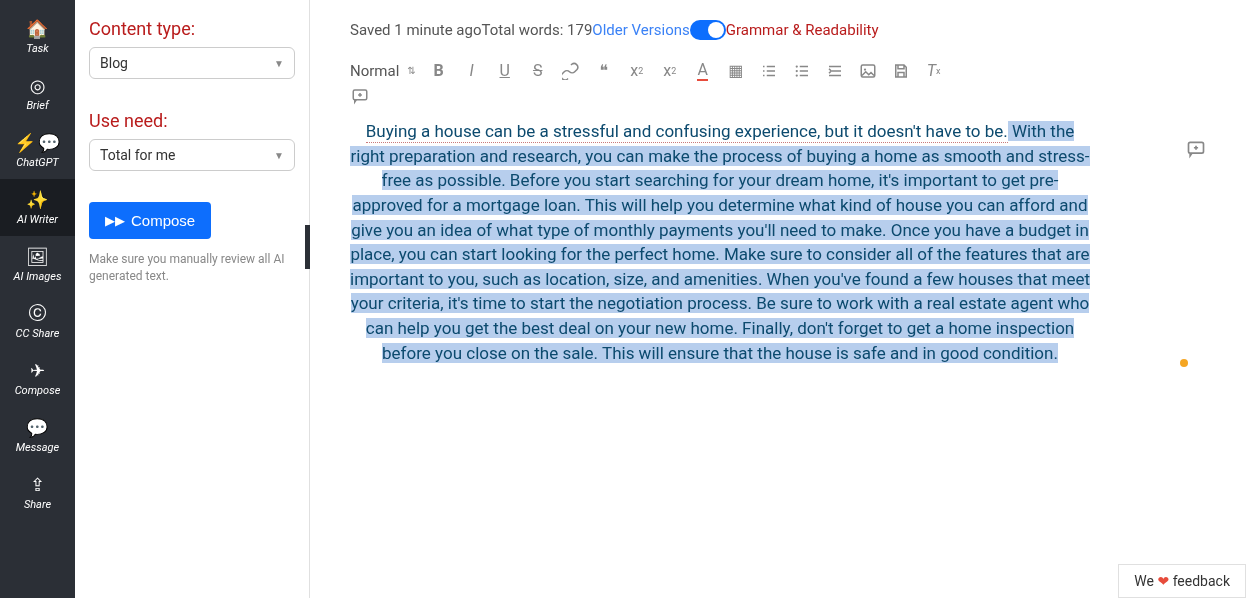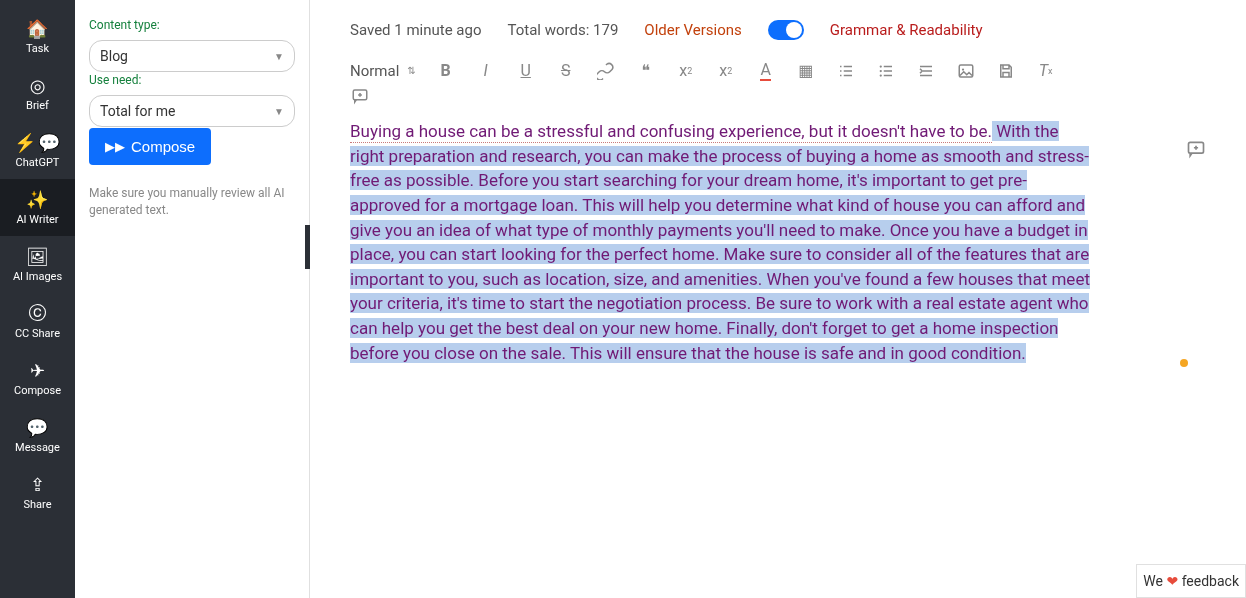--- a/index.html
+++ b/index.html
@@ -4,61 +4,61 @@
 <style>
 * { box-sizing: border-box; margin: 0; padding: 0; }
 body { font-family: -apple-system, BlinkMacSystemFont, "Segoe UI", Roboto, sans-serif; background: #f5f5f5; width: 1246px; height: 598px; overflow: hidden; position: relative; }
 .app { display: flex; height: 598px; }
 
 
 .nav-rail { width: 75px; background: #2b2f36; display: flex; flex-direction: column; align-items: center; padding-top: 8px; }
 .nav-item { width: 75px; display: flex; flex-direction: column; align-items: center; justify-content: center; color: #fff; font-size: 11px; padding: 10px 0; cursor: pointer; }
 .nav-item.active { background: #1a1d22; }
 .nav-item .nav-icon { font-size: 18px; margin-bottom: 4px; display: flex; align-items: center; justify-content: center; height: 20px; }
-.nav-item .nav-label { font-size: 11px; text-align: center; }
+.nav-item .nav-label { font-size: 11px; text-align: center; font-style: italic; }
 .chatgpt-icon { color: #ff9800; }
 .chatgpt-icon .bubble { color: #fff; margin-left: 2px; }
 
 
 .side-panel { width: 235px; background: #fff; border-right: 1px solid #e0e0e0; padding: 18px 14px; position: relative; }
-.panel-label { font-size: 12px; color: #15803d; margin-bottom: 8px; }
-.select-box { width: 100%; height: 32px; border: 1px solid #ccc; border-radius: 13px; background: #fff; padding: 0 10px; display: flex; align-items: center; justify-content: space-between; font-size: 14px; color: #333; cursor: pointer; margin-bottom: 1px; }
+.panel-label { font-size: 18px; color: #b91c1c; margin-bottom: 8px; }
+.select-box { width: 100%; height: 32px; border: 1px solid #ccc; border-radius: 6px; background: #fff; padding: 0 10px; display: flex; align-items: center; justify-content: space-between; font-size: 14px; color: #333; cursor: pointer; margin-bottom: 31px; }
 .select-box .caret { font-size: 10px; color: #888; }
 .compose-btn { background: #0d6efd; color: #fff; border: none; border-radius: 4px; padding: 10px 16px; font-size: 15px; cursor: pointer; display: inline-flex; align-items: center; gap: 6px; }
 .compose-btn .ff { font-size: 13px; }
-.help-text { font-size: 12px; color: #888; margin-top: 20px; line-height: 1.4; }
+.help-text { font-size: 12px; color: #888; margin-top: 12px; line-height: 1.4; }
 .collapse-handle { position: absolute; right: -14px; top: 225px; width: 18px; height: 44px; background: #2b2f36; border-radius: 0 10px 10px 0; display: flex; align-items: center; justify-content: center; color: #fff; font-size: 12px; cursor: pointer; }
 
 
 .main { flex: 1; background: #fff; display: flex; flex-direction: column; position: relative; }
-.top-bar { display: flex; align-items: center; gap: 26px; padding: 20px 40px 8px 40px; font-size: 15px; color: #555; }
-.top-bar .older { color: #c2410c; cursor: pointer; }
+.top-bar { display: flex; align-items: center; padding: 20px 40px 8px 40px; font-size: 15px; color: #555; }
+.top-bar .older { color: #3b82f6; cursor: pointer; }
 .toggle { width: 36px; height: 20px; background: #0d6efd; border-radius: 10px; position: relative; cursor: pointer; }
 .toggle::after { content: ""; position: absolute; right: 2px; top: 2px; width: 16px; height: 16px; background: #fff; border-radius: 50%; }
 .grammar-label { color: #b91c1c; }
 
 
-.toolbar { display: flex; align-items: center; gap: 20px; padding: 12px 40px 0 40px; flex-wrap: wrap; }
+.toolbar { display: flex; align-items: center; gap: 13px; padding: 12px 40px 0 40px; flex-wrap: wrap; }
 .tb-select { display: flex; align-items: center; gap: 8px; color: #555; font-size: 15px; cursor: pointer; }
 .tb-select .caret { font-size: 10px; color: #888; }
 .tb-btn { color: #888; font-size: 16px; cursor: pointer; width: 20px; display: flex; align-items: center; justify-content: center; }
 .tb-btn svg { width: 18px; height: 18px; fill: #888; }
 .toolbar-row2 { padding: 6px 40px 14px 40px; }
 .toolbar-row2 .tb-btn { color: #888; }
 
 
 .editor-wrap { padding: 0 40px; position: relative; }
-.editor { font-size: 17px; line-height: 1.45; color: #701a75; max-width: 740px; }
+.editor { font-size: 17px; line-height: 1.45; color: #0c4a6e; max-width: 740px; text-align: center; }
 .editor .intro { border-bottom: 1px dotted #c97a7a; padding-bottom: 1px; }
 .editor .hl { background: #b7ceed; }
 .comment-btn { position: absolute; right: 40px; top: 20px; color: #888; cursor: pointer; }
 .dot { position: absolute; right: 58px; top: 240px; width: 8px; height: 8px; background: #f5a623; border-radius: 50%; }
 
 
-.feedback { position: absolute; right: 0; bottom: 0; background: #fff; border: 1px solid #e0e0e0; padding: 8px 6px; font-size: 14px; color: #333; cursor: pointer; }
+.feedback { position: absolute; right: 0; bottom: 0; background: #fff; border: 1px solid #e0e0e0; padding: 8px 15px; font-size: 14px; color: #333; cursor: pointer; }
 .feedback .heart { color: #e74c3c; }
 </style>
 </head>
 <body>
 
 <div class="app">
 
   <div class="nav-rail">
     <div class="nav-item">
       <span class="nav-icon">🏠</span>

